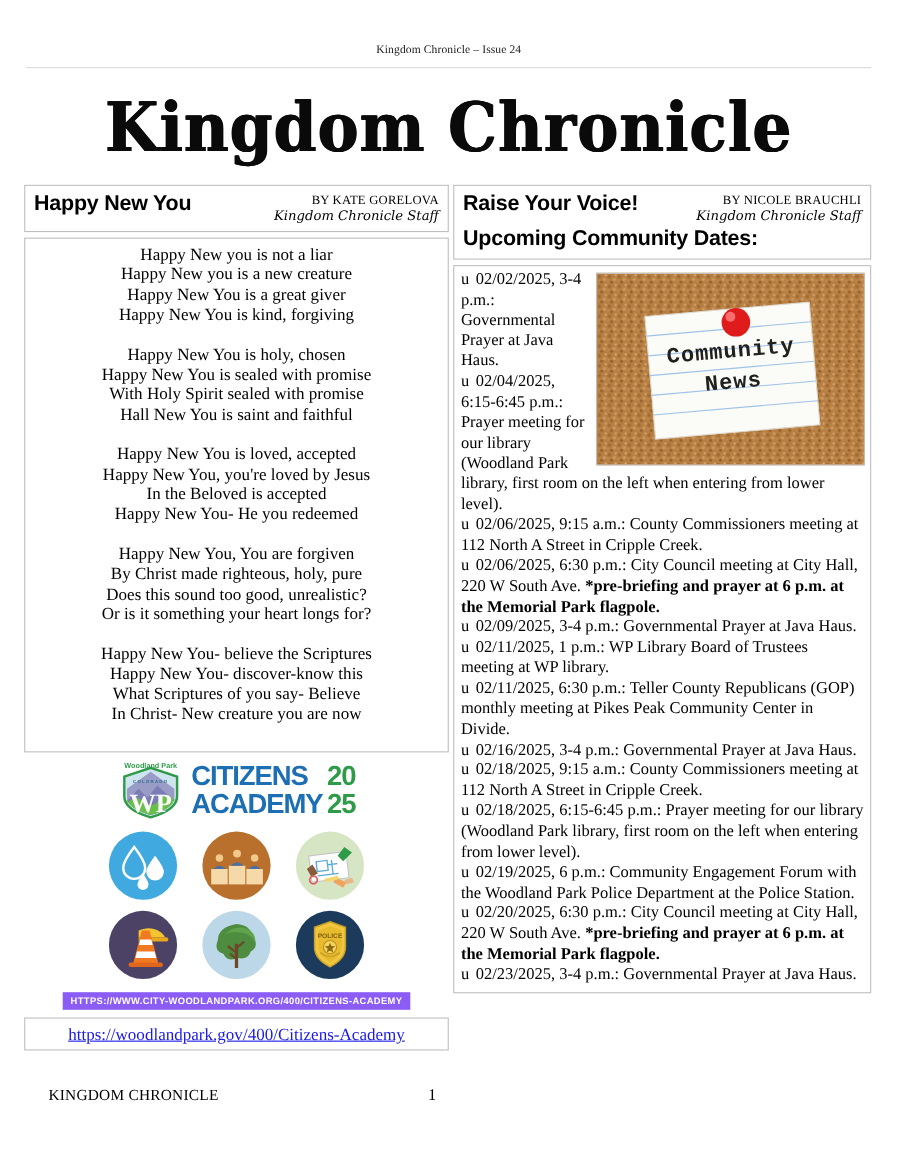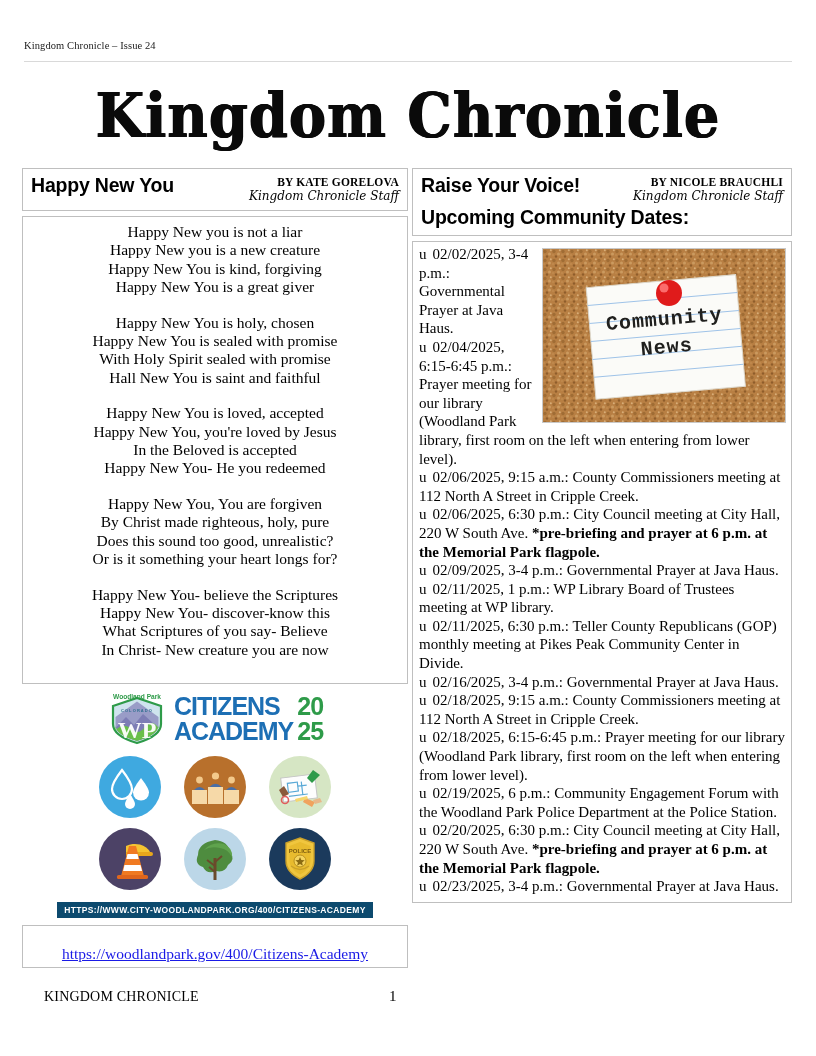--- a/index.html
+++ b/index.html
@@ -22,21 +22,21 @@
     width: 816px;
     height: 1056px;
     box-sizing: border-box;
   }
 
   
   .running-head {
     position: absolute;
     left: 24px; top: 40px;
     width: 768px;
-    text-align: left;
+    text-align: center;
     font-size: 10.5px;
     letter-spacing: .1px;
     color: #1a1a1a;
   }
   .head-rule {
     position: absolute;
     left: 24px; top: 61px;
     width: 768px; height: 1px;
     background: #d9d9d9;
   }
@@ -88,21 +88,21 @@
     letter-spacing: -.2px;
     white-space: nowrap;
   }
   .byline {
     text-align: right;
     padding-top: 3px;
     flex: 0 0 auto;
   }
   .byline-author {
     font-family: "Liberation Serif", "DejaVu Serif", serif;
-    font-weight: 700;
+    font-weight: 400;
     font-size: 11.5px;
     letter-spacing: .2px;
     line-height: 13px;
     white-space: nowrap;
   }
   .byline-staff {
     font-family: "DejaVu Serif", "Liberation Serif", serif;
     font-style: italic;
     font-size: 12px;
     line-height: 15px;
@@ -184,34 +184,34 @@
   .icon-circle {
     width: 62px; height: 62px;
     border-radius: 50%;
     position: relative;
     overflow: hidden;
   }
 
   .url-banner {
     margin: 12px auto 0 auto;
     width: 316px;
-    background: #0c4a6e;
+    background: #8b5cf6;
     color: #ffffff;
     font-family: "Liberation Sans", "DejaVu Sans", sans-serif;
     font-weight: 700;
     font-size: 8.5px;
     letter-spacing: .35px;
     line-height: 16px;
     height: 16px;
     text-align: center;
     white-space: nowrap;
   }
   .link-box {
     margin-top: 7px;
-    padding: 19px 4px 4px 4px;
+    padding: 6px 4px 4px 4px;
     text-align: center;
   }
   .link-box a {
     color: #1a1ae6;
     text-decoration: underline;
     font-size: 15.5px;
     line-height: 18px;
   }
 
   
@@ -283,22 +283,22 @@
           <div class="byline-staff">Kingdom Chronicle Staff</div>
         </div>
       </div>
     </div>
 
     <div class="box poem-box">
       <div class="poem" id="poem">
           <div class="stanza">
             <div class="line">Happy New you is not a liar</div>
             <div class="line">Happy New you is a new creature</div>
+            <div class="line">Happy New You is a great giver</div>
             <div class="line">Happy New You is kind, forgiving</div>
-            <div class="line">Happy New You is a great giver</div>
           </div>
           <div class="stanza">
             <div class="line">Happy New You is holy, chosen</div>
             <div class="line">Happy New You is sealed with promise</div>
             <div class="line">With Holy Spirit sealed with promise</div>
             <div class="line">Hall New You is saint and faithful</div>
           </div>
           <div class="stanza">
             <div class="line">Happy New You is loved, accepted</div>
             <div class="line">Happy New You, you're loved by Jesus</div>

